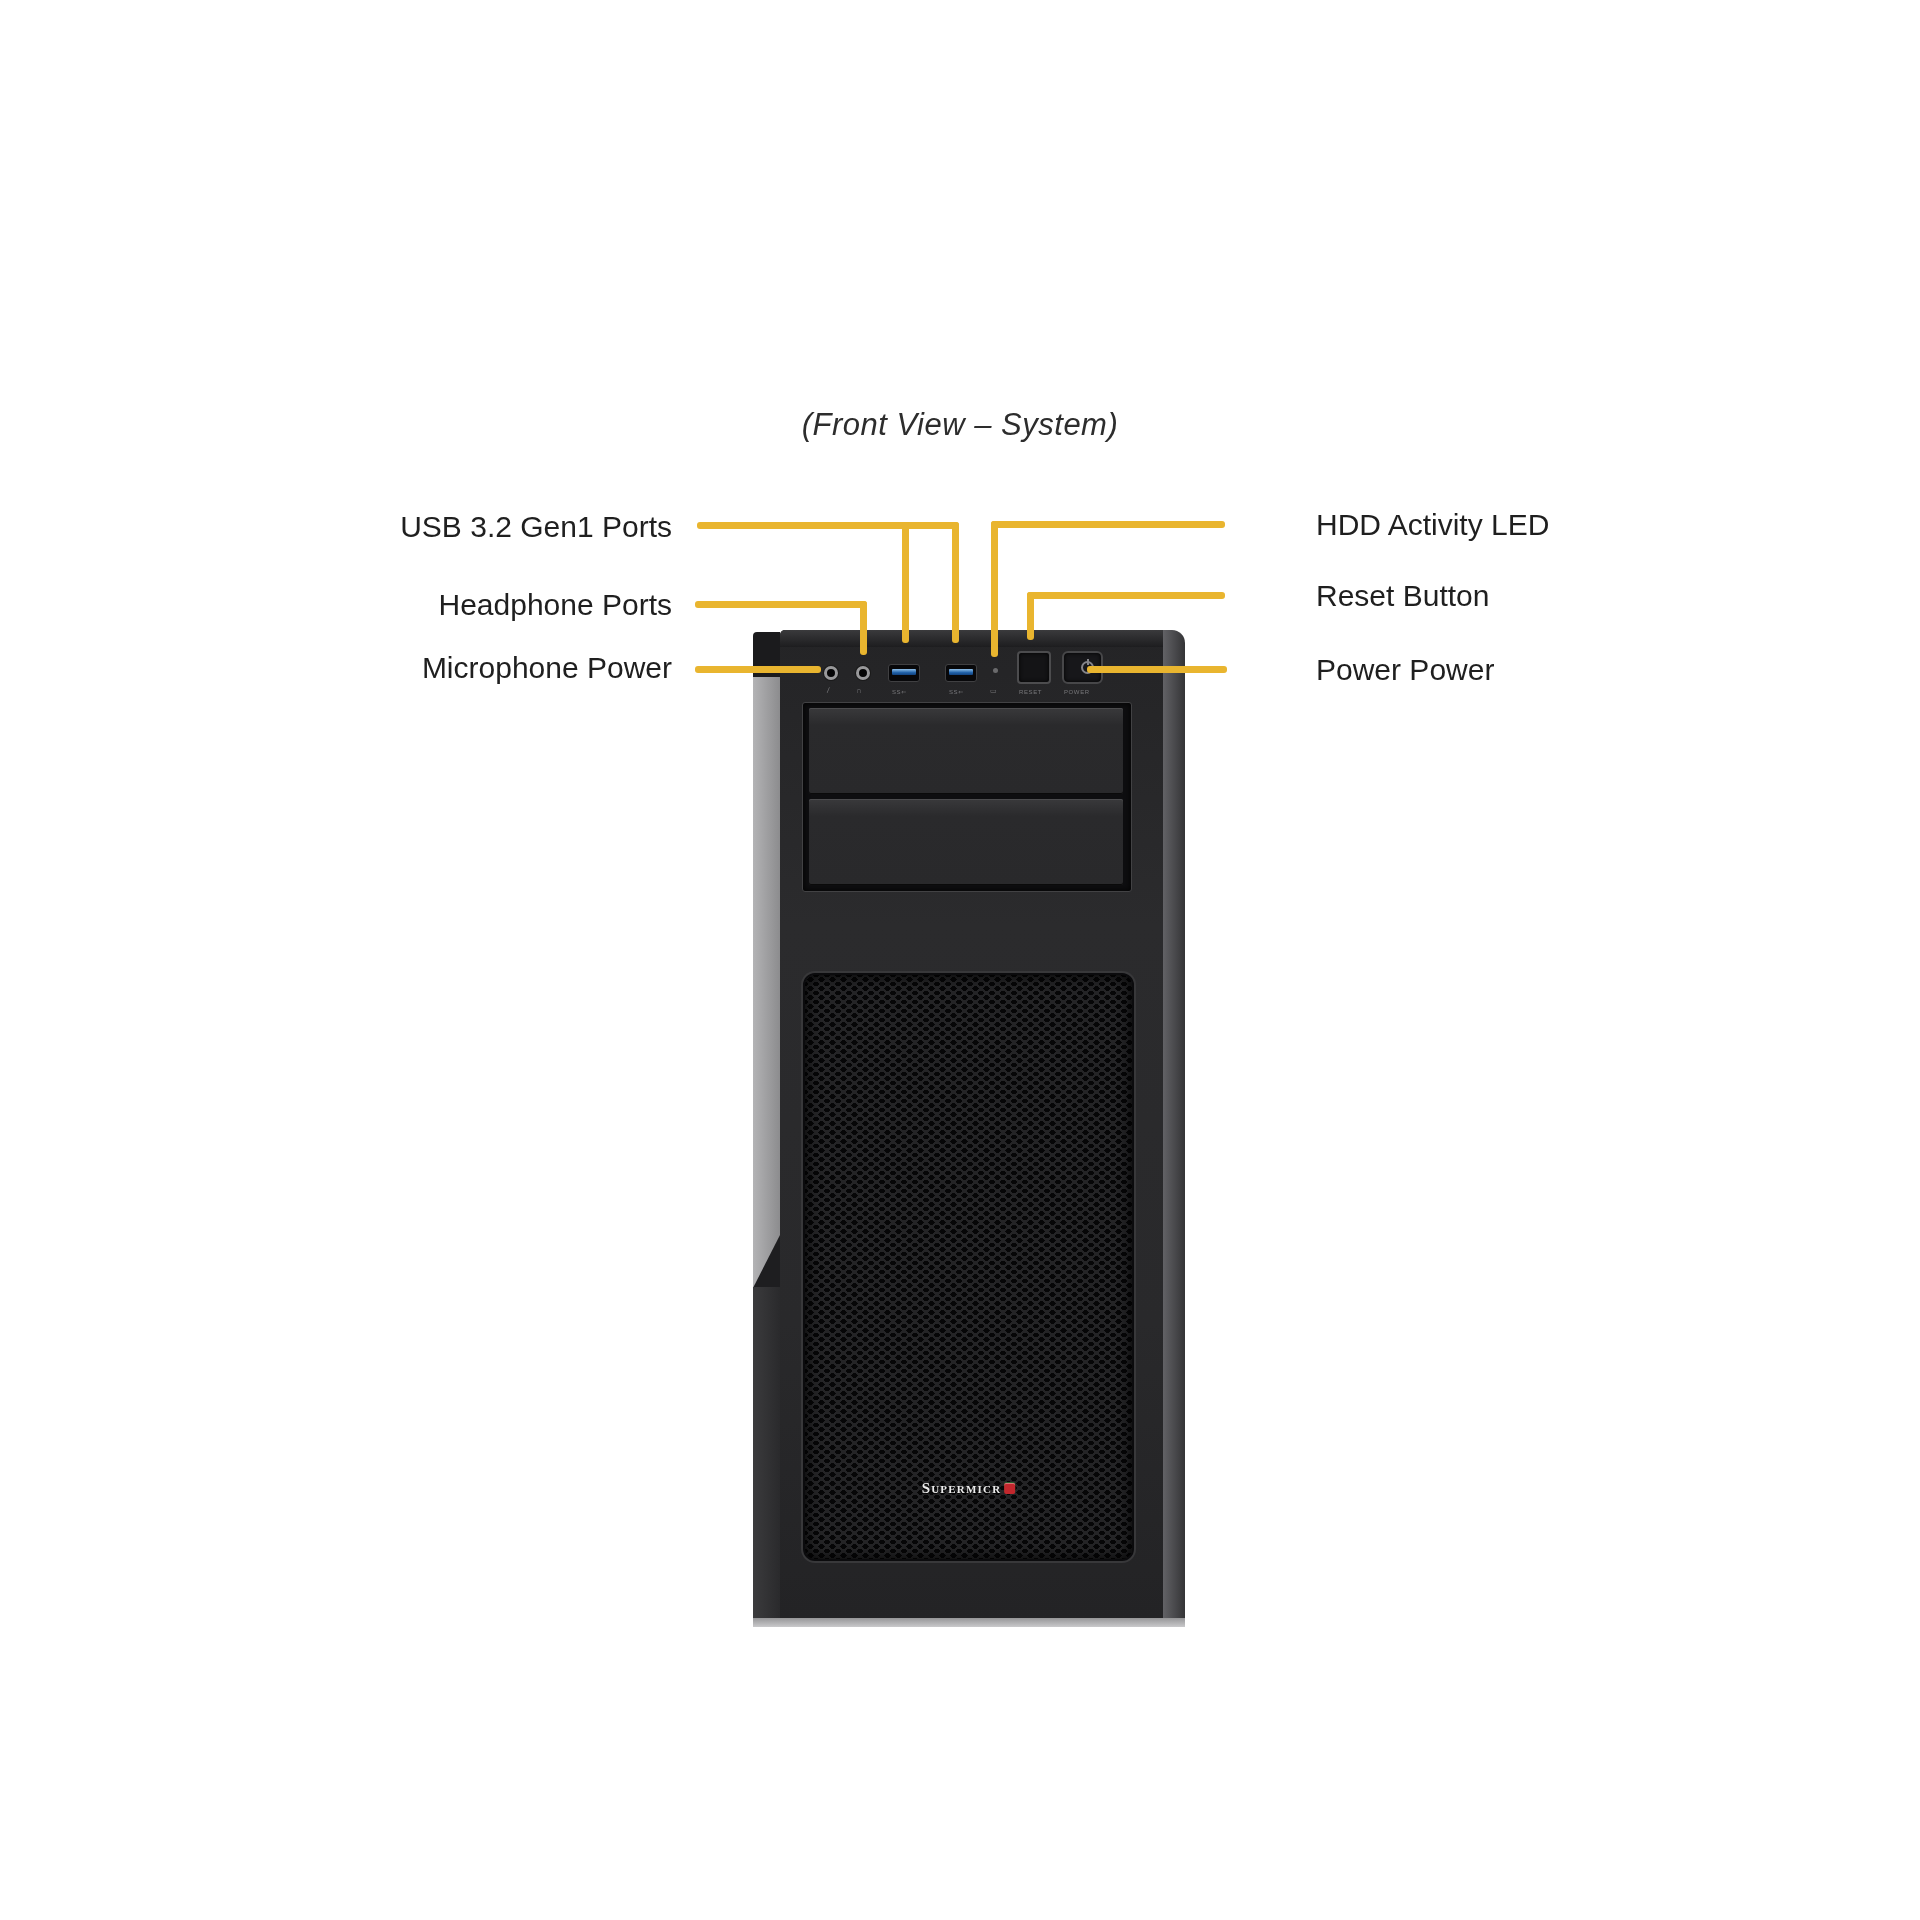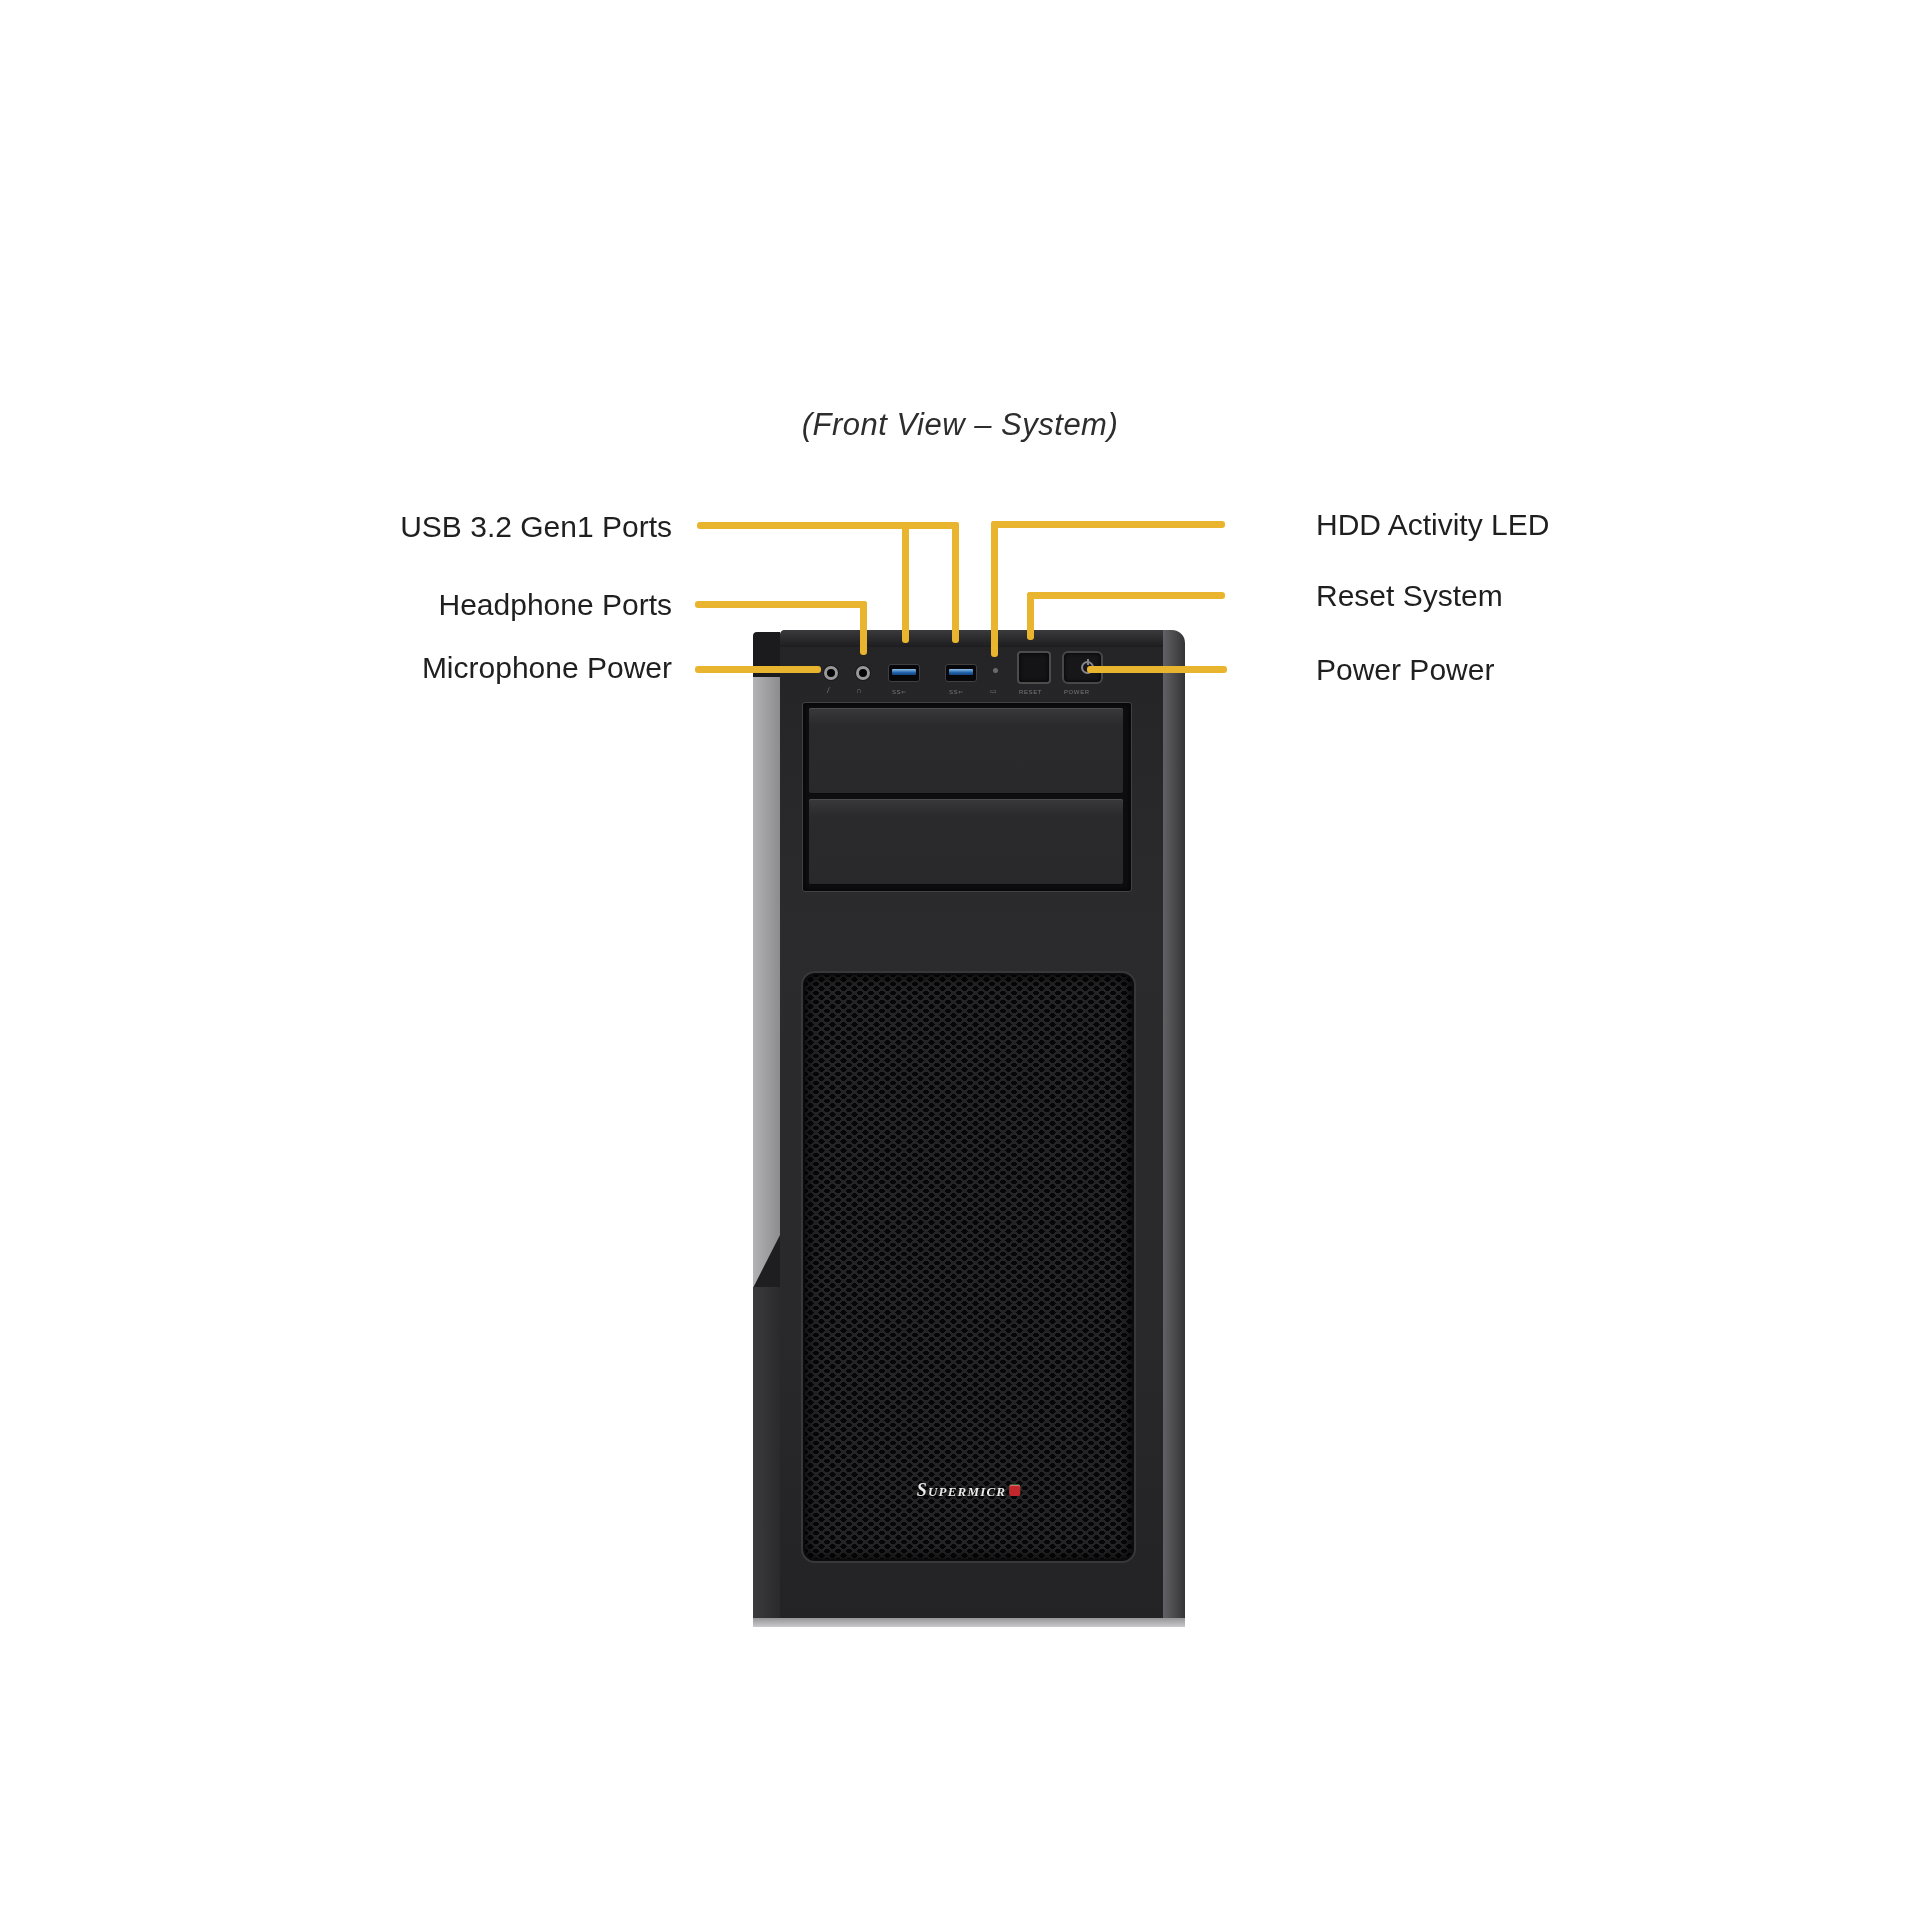--- a/index.html
+++ b/index.html
@@ -92,36 +92,36 @@
     background-color:#242426;
     background-image:
       radial-gradient(4px 3px at 5.5px 4.5px,#060607 75%,rgba(0,0,0,0) 80%),
       radial-gradient(4px 3px at 0px 0px,#060607 75%,rgba(0,0,0,0) 80%),
       radial-gradient(4px 3px at 11px 0px,#060607 75%,rgba(0,0,0,0) 80%),
       radial-gradient(4px 3px at 0px 9px,#060607 75%,rgba(0,0,0,0) 80%),
       radial-gradient(4px 3px at 11px 9px,#060607 75%,rgba(0,0,0,0) 80%);
     background-size:11px 9px;}
   .logo{position:absolute;left:50%;top:505px;transform:translateX(-50%);
     display:flex;align-items:center;gap:3px;}
-  .logo-text{font-family:"Liberation Serif", serif;font-weight:bold;font-size:18px;
-    color:#ececec;letter-spacing:1.2px;font-variant:small-caps;text-shadow:0 1px 1px #000;font-style:italic;}
+  .logo-text{font-family:"Liberation Serif", serif;font-weight:bold;font-size:15px;
+    color:#ececec;letter-spacing:1.2px;font-variant:small-caps;text-shadow:0 1px 1px #000;}
   .logo-mark{width:11px;height:11px;border-radius:2px;background:#c2272d;
     box-shadow:inset 0 1px 0 rgba(255,255,255,.35), 0 -1px 0 #2c5e2e;}
 </style>
 </head>
 <body>
 
 <div class="fig-title">(Front View – System)</div>
 
 <div class="lbl lbl-left lbl-usb">USB 3.2 Gen1 Ports</div>
 <div class="lbl lbl-left lbl-hp">Headphone Ports</div>
 <div class="lbl lbl-left lbl-mic">Microphone Power</div>
 
 <div class="lbl lbl-right lbl-hdd">HDD Activity LED</div>
-<div class="lbl lbl-right lbl-reset">Reset System</div>
+<div class="lbl lbl-right lbl-reset">Reset Button</div>
 <div class="lbl lbl-right lbl-pwr">Power Power</div>
 
 <div class="cl cl-h cl-usb-h"></div>
 <div class="cl cl-v cl-usb-v1"></div>
 <div class="cl cl-v cl-usb-v2"></div>
 <div class="cl cl-h cl-hp-h"></div>
 <div class="cl cl-v cl-hp-v"></div>
 <div class="cl cl-h cl-mic-h"></div>
 <div class="cl cl-h cl-hdd-h"></div>
 <div class="cl cl-v cl-hdd-v"></div>

